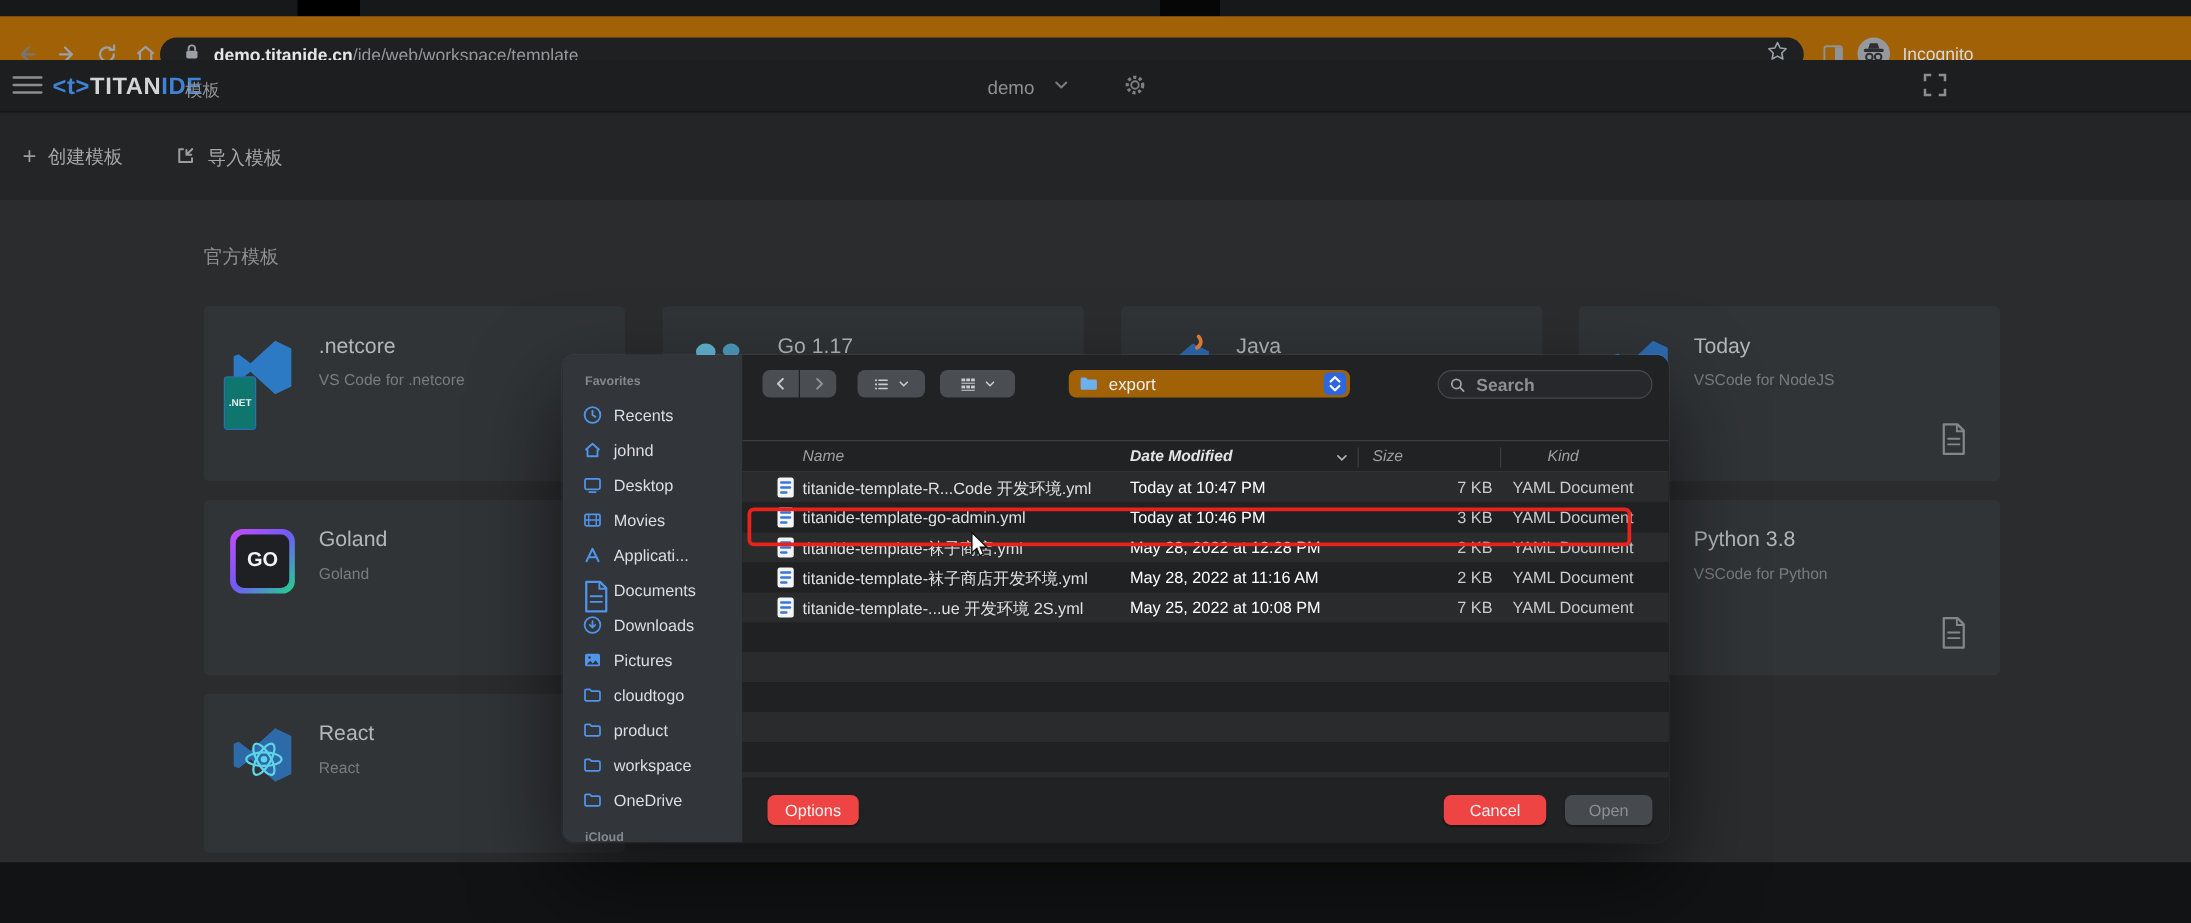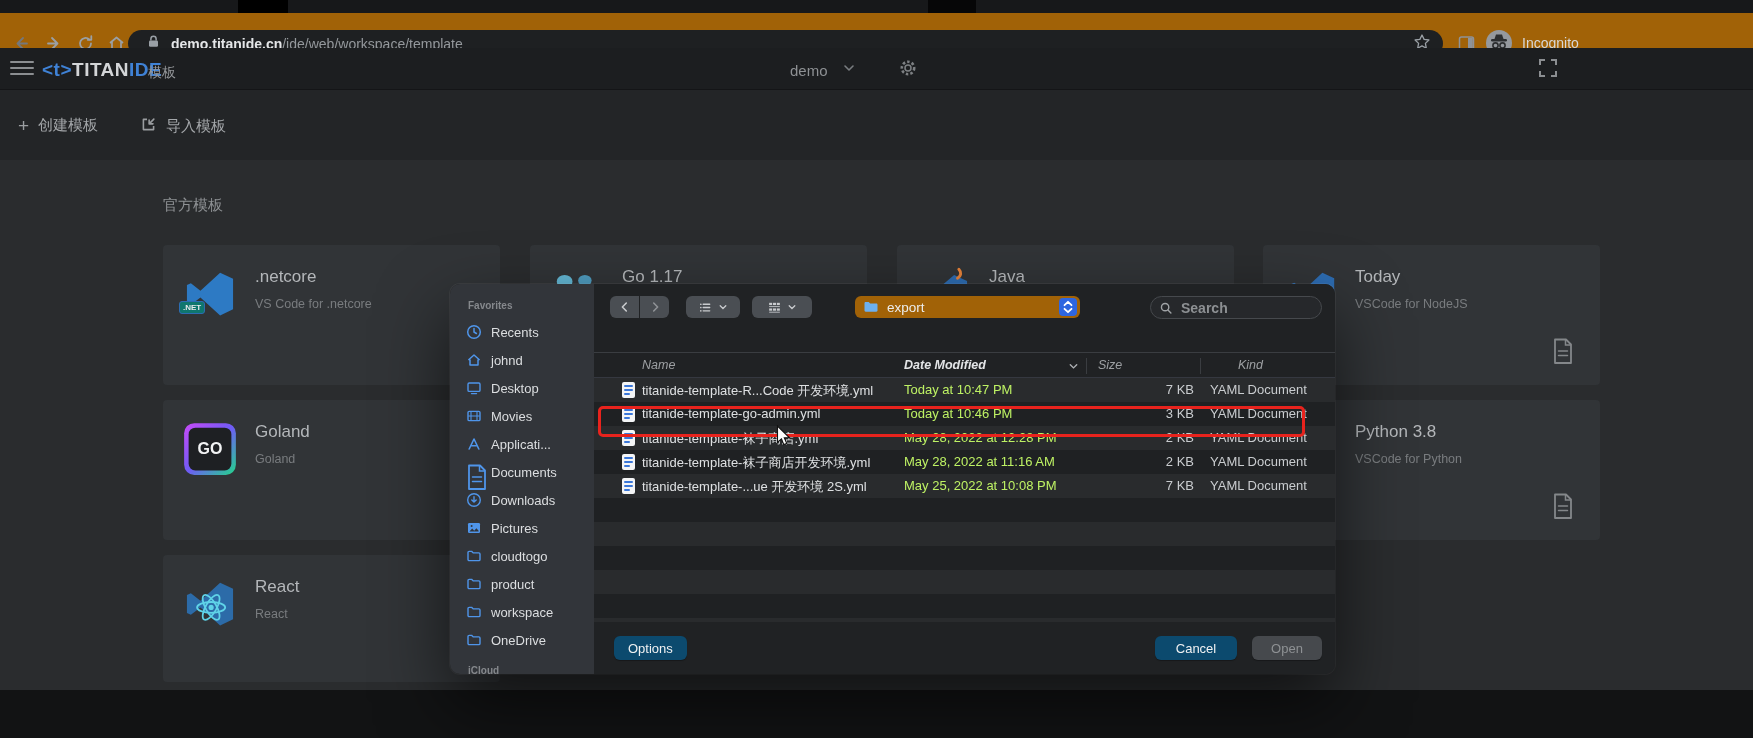--- a/index.html
+++ b/index.html
@@ -48,21 +48,21 @@
   
   .card{position:absolute;width:337px;height:140px;background:#313437;border-radius:4px;cursor:pointer;}
   .r1c1{left:163px;top:245px}.r1c2{left:530px;top:245px}.r1c3{left:897px;top:245px}.r1c4{left:1263px;top:245px}
   .r2c1{left:163px;top:400px}.r2c4{left:1263px;top:400px}
   .r3c1{left:163px;top:555px;height:127px}
   .card-icon{position:absolute;left:20px;top:22px;width:54px;height:54px;}
   .card-icon svg{display:block;width:54px;height:54px;}
   .card-title{position:absolute;left:92px;top:22px;font-size:17px;color:#b4b7ba;}
   .card-sub{position:absolute;left:92px;top:52px;font-size:12.5px;color:#797c7f;}
   .card-badge{position:absolute;z-index:2;}
-  .r1c1 .card-badge{left:16px;top:56px;background:#0f766e;border:1px solid #2d6cb2;color:#e8eaec;font-size:8px;font-weight:bold;padding:1px 3px;border-radius:3px;text-align:right;}
+  .r1c1 .card-badge{left:16px;top:56px;background:#0f766e;border:1px solid #2d6cb2;color:#e8eaec;font-size:8px;font-weight:bold;padding:16px 3px;border-radius:3px;text-align:right;}
   .r2c1 .card-badge{left:20px;top:22px;width:54px;height:54px;display:flex;align-items:center;justify-content:center;font-size:16px;font-weight:bold;color:#f2f3f4;}
   .card-action{position:absolute;right:26px;bottom:20px;width:22px;height:27px;color:#84878a;}
   .card-action svg{display:block;}
 
   
   .dialog{position:absolute;left:450px;top:284px;width:885px;height:390px;border-radius:10px;background:#202224;box-shadow:0 30px 70px rgba(0,0,0,.6),0 0 0 1px rgba(255,255,255,.06);display:flex;overflow:hidden;z-index:10;}
   .dlg-sidebar{width:144px;background:#32353a;padding:16px 0 0 0;flex:none;}
   .fav-label{padding-left:18px;font-size:10px;font-weight:bold;color:#85888c;margin-bottom:10px;}
   .fav-list{display:flex;flex-direction:column;gap:6px;}
   .fav-item{display:flex;align-items:center;gap:8px;height:22px;padding-left:16px;cursor:pointer;}
@@ -98,29 +98,29 @@
 
   .dlg-rows{position:absolute;left:0;top:94px;width:741px;}
   .frow{position:relative;height:24px;font-size:13px;color:#dee0e2;cursor:pointer;}
   .frow:nth-child(odd){background:#292b2d;}
   .frow:nth-child(even){background:#1f2123;}
   .frow span{position:absolute;top:4px;white-space:nowrap;}
   .yaml-icon{left:28px;top:4px;width:13px;height:16px;background:#f4f5f6;border-radius:2px;position:absolute;overflow:hidden;}
   .yaml-icon i{position:absolute;left:2px;right:2px;height:2px;background:#3b77d9;border-radius:1px;}
   .yaml-icon i:nth-child(1){top:3px;} .yaml-icon i:nth-child(2){top:7px;} .yaml-icon i:nth-child(3){top:11px;right:5px;}
   .fname{left:48px;max-width:256px;overflow:hidden;text-overflow:ellipsis;}
-  .fdate{left:310px;color:#bef264;}
+  .fdate{left:310px;color:#ffffff;}
   .fsize{left:500px;width:100px;text-align:right;color:#c9cccf;}
   .fkind{left:616px;color:#c9cccf;}
   .row-highlight{position:absolute;left:4px;top:-4px;width:1313px;height:31px;border:3px solid #e8231d;border-radius:5px;pointer-events:none;z-index:5;}
   .frow .row-highlight{width:707px;}
 
   .dlg-stripes{position:absolute;left:0;top:214px;width:741px;height:124px;background:repeating-linear-gradient(to bottom,#1f2123 0 24px,#292b2d 24px 48px);}
   .dlg-footer{position:absolute;left:0;top:338px;width:741px;height:52px;display:flex;align-items:center;}
-  .dlg-btn{height:24px;border:none;border-radius:6px;background:#0c4a6e;color:#f0f1f2;font-size:13px;padding:0 14px;cursor:pointer;box-shadow:0 1px 1px rgba(0,0,0,.3);}
+  .dlg-btn{height:24px;border:none;border-radius:6px;background:#ef4444;color:#f0f1f2;font-size:13px;padding:0 14px;cursor:pointer;box-shadow:0 1px 1px rgba(0,0,0,.3);}
   .btn-options{margin-left:20px;}
   .btn-cancel{position:absolute;left:561px;width:82px;}
   .btn-open{position:absolute;left:658px;width:70px;background:#46494d;color:#8e9194;}
 
   .cursor{position:absolute;left:776px;top:425px;z-index:50;pointer-events:none;}
 </style>
 </head>
 <body>
 
 <div class="stage">

